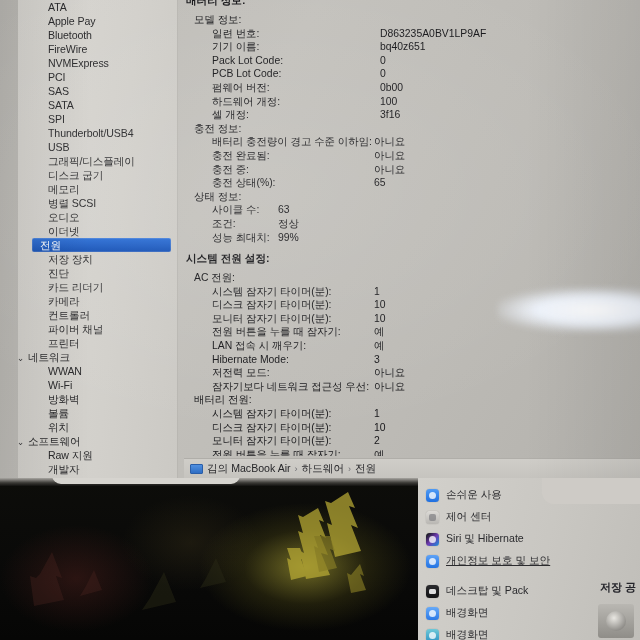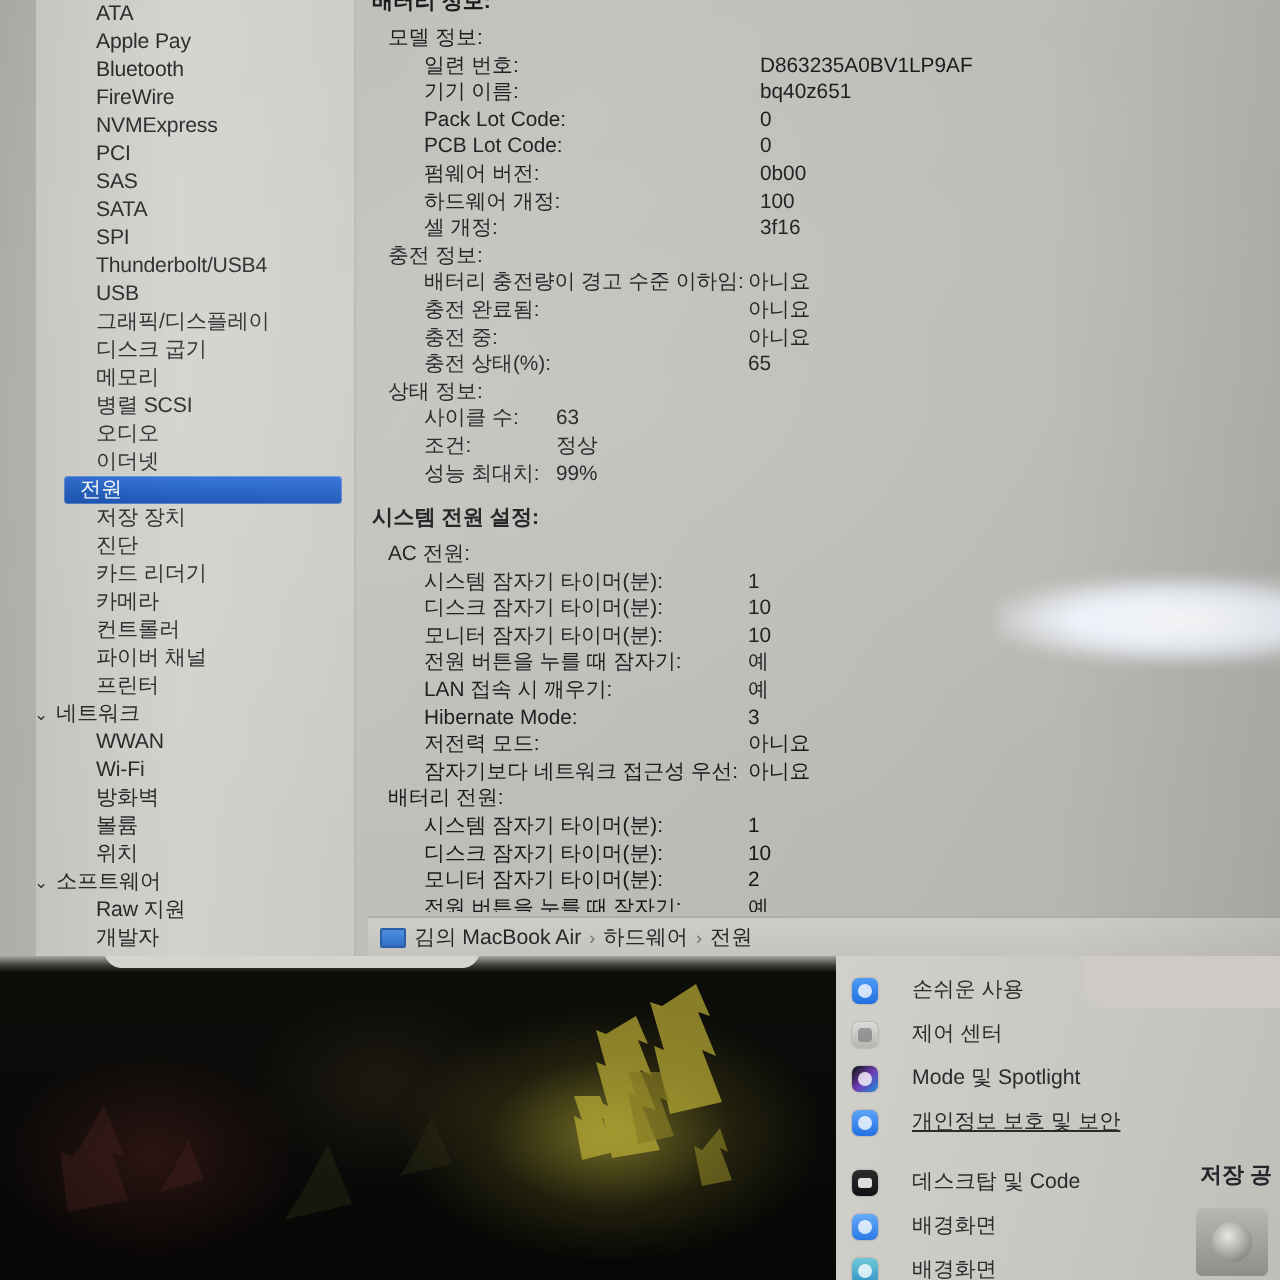--- a/index.html
+++ b/index.html
@@ -129,21 +129,21 @@
   .settings{
     position:absolute;left:418px;top:0;width:222px;height:162px;
     background:linear-gradient(105deg,#d2d0cb 0%,#c9c7c2 55%,#c0beb9 100%);
     overflow:hidden;
   }
   .settings .panel-round{
     position:absolute;left:124px;top:-26px;width:120px;height:52px;
     background:#cecbc6;border-radius:0 0 12px 12px;
   }
   .setrow{
-    position:absolute;left:8px;display:flex;align-items:center;gap:17px;
+    position:absolute;left:8px;display:flex;align-items:center;gap:7px;
     font-size:10.6px;color:#2b2b2e;white-space:nowrap;
   }
   .sicon{
     width:13px;height:13px;border-radius:3.5px;display:inline-block;
     box-shadow:0 0 1px rgba(0,0,0,.35);
     position:relative;flex:0 0 auto;
   }
   .ic-access{background:linear-gradient(180deg,#4f9bf5,#1f6fe0);}
   .ic-control{background:linear-gradient(180deg,#dcdad6,#b8b6b2);}
   .ic-siri{background:linear-gradient(135deg,#1b1b24 10%,#6f3ab0 50%,#2a7fd4 90%);}
@@ -408,29 +408,29 @@
           <div class="setrow" style="top: 10px;">
             <span class="sicon ic-access"></span>
             <span>손쉬운 사용</span>
           </div>
           <div class="setrow" style="top: 32px; justify-content: space-between;">
             <span class="sicon ic-control"></span>
             <span>제어 센터</span>
           </div>
           <div class="setrow" style="top: 54px;">
             <span class="sicon ic-siri"></span>
-            <span>Mode 및 Spotlight</span>
+            <span>Siri 및 Hibernate</span>
           </div>
           <div class="setrow" style="top: 76px; text-decoration: underline;">
             <span class="sicon ic-privacy"></span>
             <span>개인정보 보호 및 보안</span>
           </div>
           <div class="setrow" style="top: 106px;">
             <span class="sicon ic-dock"></span>
-            <span>데스크탑 및 Code</span>
+            <span>데스크탑 및 Pack</span>
           </div>
           <div class="setrow" style="top: 128px;">
             <span class="sicon ic-display"></span>
             <span>배경화면</span>
           </div>
           <div class="setrow" style="top: 150px;">
             <span class="sicon ic-wall"></span>
             <span>배경화면</span>
           </div>
         </div>

